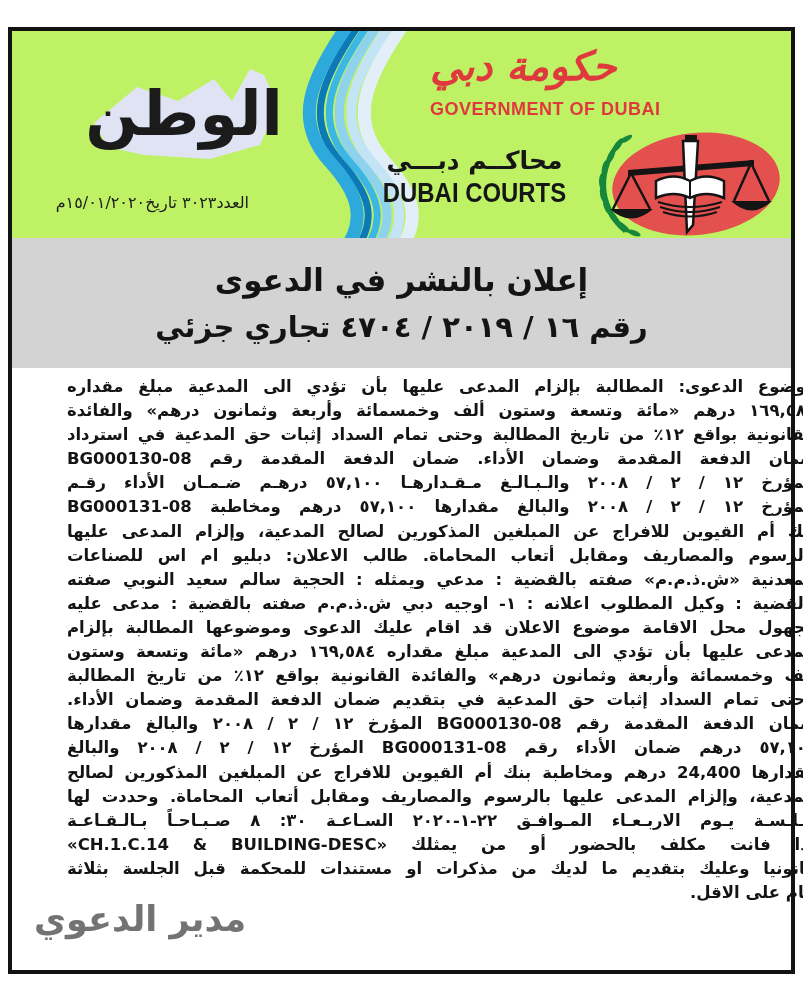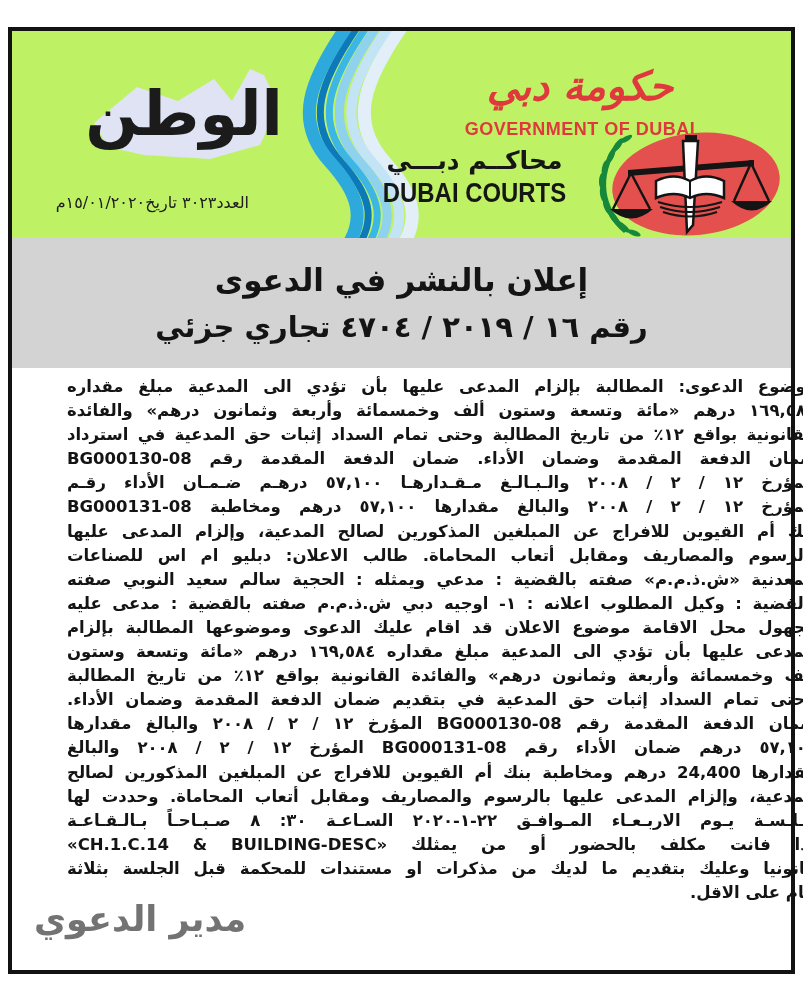--- a/index.html
+++ b/index.html
@@ -17,21 +17,21 @@
   .brand{position:absolute;left:62px;top:28px;width:220px;height:120px;text-align:center;}
   .brand .map{position:absolute;left:8px;top:2px;width:205px;height:112px;}
   .brand .name{
     position:relative;font-size:62px;font-weight:bold;line-height:110px;
     direction:rtl;letter-spacing:-1px;color:#1b1b1b;
   }
   .issue{
     position:absolute;left:12px;top:162px;width:225px;direction:rtl;
     font-size:16px;font-weight:normal;white-space:nowrap;color:#1b1b1b;
   }
-  .gov{position:absolute;left:418px;top:24px;width:300px;text-align:center;}
+  .gov{position:absolute;left:418px;top:4px;width:300px;text-align:left;}
   .gov-ar{font-size:40px;font-weight:bold;color:#e0393d;direction:rtl;line-height:62px;font-style:italic;}
   .gov-en{font-size:18px;font-weight:bold;color:#e0393d;letter-spacing:.5px;margin-top:2px;font-family:Liberation Sans, sans-serif;}
   .courts{position:absolute;left:360px;top:114px;width:205px;text-align:center;}
   .courts-ar{font-size:25px;font-weight:bold;direction:rtl;line-height:32px;color:#161616;}
   .courts-en{font-size:26px;font-weight:bold;letter-spacing:0;color:#161616;font-family:"Liberation Sans",sans-serif;transform:scale(.92,1.08);transform-origin:center;}
   .emblem{position:absolute;left:572px;top:98px;width:200px;height:112px;}
   
   .title-box{
     position:absolute;left:0;top:207px;width:779px;height:130px;background:#d3d3d3;
     display:flex;flex-direction:column;justify-content:center;align-items:center;gap:12px;

